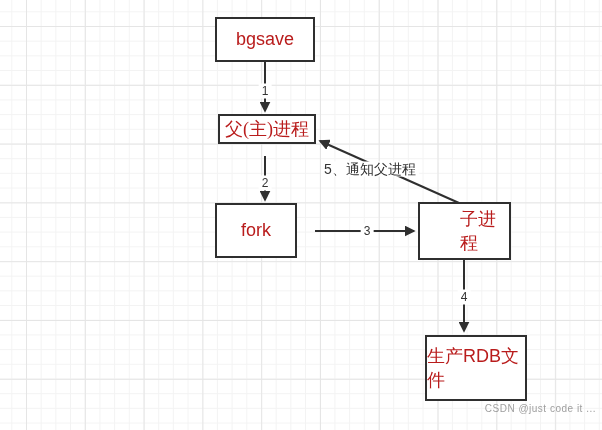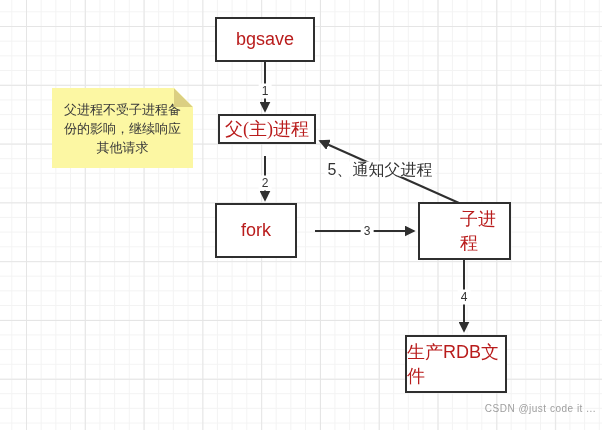--- a/index.html
+++ b/index.html
@@ -18,32 +18,32 @@
   .node{
     position:absolute;box-sizing:border-box;
     background:#ffffff;border:2px solid #2f2f2f;
     display:flex;align-items:center;justify-content:center;
     font-size:18px;color:#b91c1c;text-align:left;
   }
   #node-bgsave{left:215px;top:17px;width:100px;height:45px;}
   #node-parent{left:218px;top:114px;width:98px;height:30px;font-family:Liberation Serif, serif;}
   #node-fork{left:215px;top:203px;width:82px;height:55px;}
   #node-child{left:418px;top:202px;width:93px;height:58px;padding-left:40px;}
-  #node-rdb{left:405px;top:335px;width:102px;height:58px;}
+  #node-rdb{left:425px;top:335px;width:102px;height:66px;}
   #edges{position:absolute;left:0;top:0;width:602px;height:430px;pointer-events:none;}
   .edge-label{
     position:absolute;transform:translate(-50%,-50%);
     background:#ffffff;padding:0 3px;font-size:12px;color:#333333;
     white-space:nowrap;line-height:15px;
   }
   #edge-label-1{left:265px;top:91px;}
   #edge-label-2{left:265px;top:183px;}
   #edge-label-3{left:367px;top:231px;}
   #edge-label-4{left:464px;top:297px;}
-  #edge-label-5{left:380px;top:169px;font-size:16px;}
+  #edge-label-5{left:370px;top:169px;font-size:14px;}
   #sticky-note{
     position:absolute;left:52px;top:88px;width:141px;height:80px;
     background:#fcf7a3;
     clip-path:polygon(0 0,calc(100% - 19px) 0,100% 19px,100% 100%,0 100%);
     display:flex;flex-direction:column;align-items:center;justify-content:center;
     font-size:13px;line-height:19px;color:#3a3a3a;text-align:center;
   }
   #note-fold{
     position:absolute;right:0;top:0;width:19px;height:19px;
     background:#dbcf82;
@@ -52,26 +52,20 @@
   #watermark{
     position:absolute;right:6px;top:403px;
     font-size:10px;color:#9e9e9e;letter-spacing:0.5px;
   }
 </style>
 </head>
 <body>
 
 <div id="canvas">
 
-  <div id="sticky-note">
-    <span>父进程不受子进程备</span>
-    <span>份的影响，继续响应</span>
-    <span>其他请求</span>
-    <div id="note-fold"></div>
-  </div>
 
   <svg id="edges" width="602" height="430" viewBox="0 0 602 430" xmlns="http://www.w3.org/2000/svg">
     <defs>
       <marker id="ah" viewBox="0 0 10 10" refX="8.5" refY="5" markerUnits="userSpaceOnUse" markerWidth="11" markerHeight="11" orient="auto">
         <path d="M0,0 L10,5 L0,10 Z" fill="#2f2f2f"></path>
       </marker>
     </defs>
     <line x1="265" y1="62" x2="265" y2="111" stroke="#2f2f2f" stroke-width="2" marker-end="url(#ah)"></line>
     <line x1="265" y1="156" x2="265" y2="200" stroke="#2f2f2f" stroke-width="2" marker-end="url(#ah)"></line>
     <line x1="315" y1="231" x2="414" y2="231" stroke="#2f2f2f" stroke-width="2" marker-end="url(#ah)"></line>

